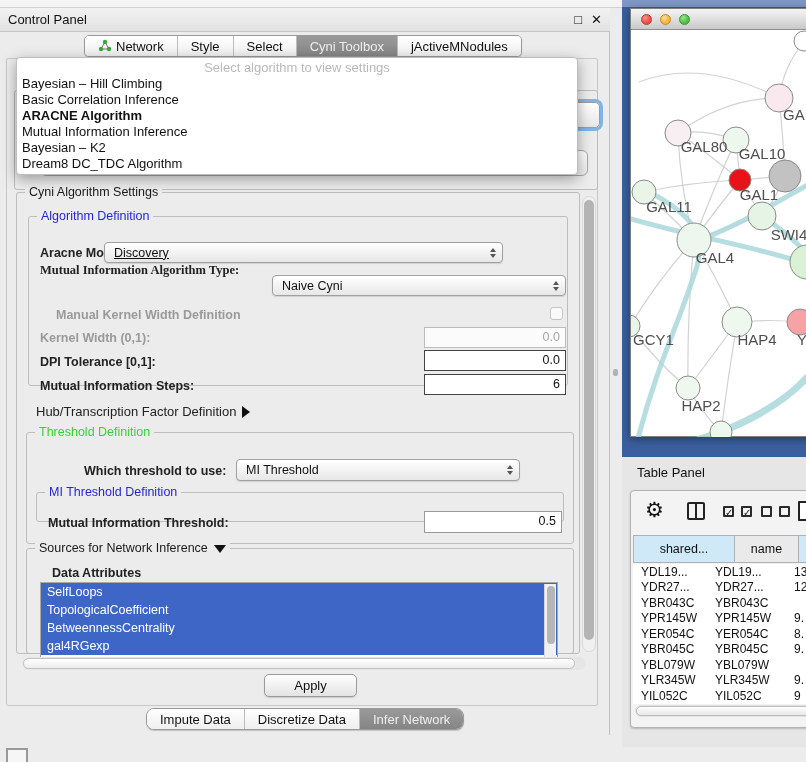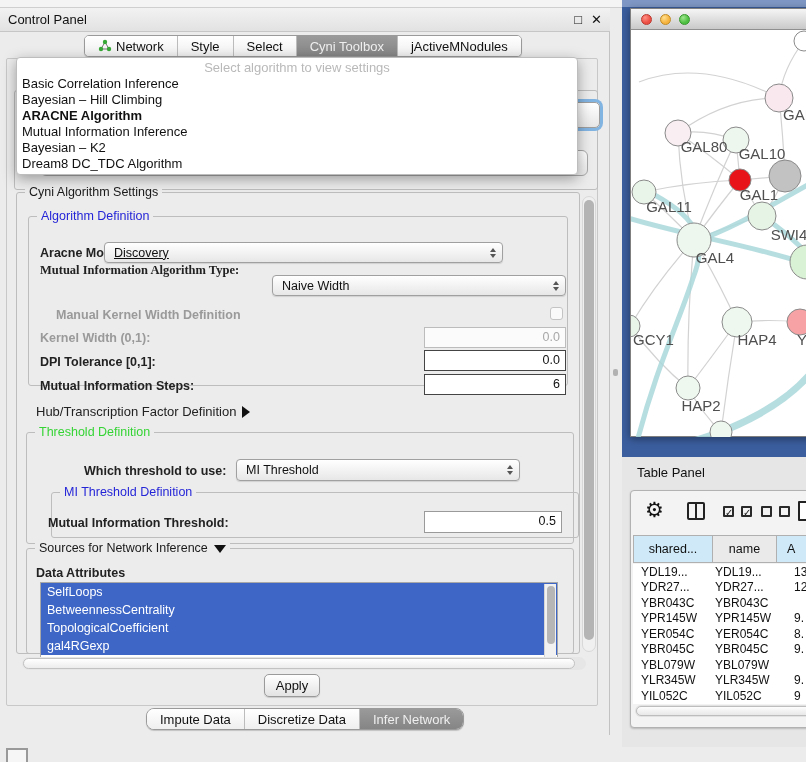--- a/index.html
+++ b/index.html
@@ -90,21 +90,21 @@
   .list-vscroll { position:absolute; right:1px; top:1px; width:12px; height:73px; background:#f1f1f1; border-left:1px solid #d5d5d5; }
   .list-vscroll .th { position:absolute; left:2px; top:2px; width:8px; height:58px; border-radius:4px; background:#b6b6b6; }
 
   
   .vscroll { left:582px; top:188px; width:14px; height:456px; background:#f0f0f0; border:1px solid #d8d8d8; border-radius:7px; }
   .vscroll .th { position:absolute; left:1px; top:3px; width:10px; height:440px; border-radius:5px; background:#b4b4b4; }
   .hscroll { left:22px; top:649px; width:564px; height:13px; background:#e6e6e6; border-radius:7px; }
   .hscroll .th { position:absolute; left:1px; top:1px; width:552px; height:11px; border-radius:6px;
     background:linear-gradient(#ffffff,#ececec); border:1px solid #c2c2c2; }
 
-  .apply-btn { left:264px; top:666px; width:56px; height:23px; border:1px solid #9a9a9a; border-radius:5px;
+  .apply-btn { left:264px; top:666px; width:93px; height:23px; border:1px solid #9a9a9a; border-radius:5px;
     background:linear-gradient(#ffffff,#e3e3e3); font-size:13px; color:#111;
     display:flex; align-items:center; justify-content:center; box-shadow:0 1px 1px rgba(0,0,0,.15); }
 
   .mini-icon { left:6px; top:748px; width:22px; height:16px; border:2px solid #999; background:#f6f6f6; }
 
   
   .desktop { left:622px; top:0; width:184px; height:457px; background:#3b5e9e; }
   .desktop-top { left:622px; top:0; width:184px; height:7px; background:#7e97c4; }
 
   .net-window { left:630px; top:8px; width:200px; height:429px; background:#ffffff;
@@ -137,21 +137,21 @@
   .colicon i { position:absolute; left:50%; top:0; width:2px; height:100%; background:#222; transform:translateX(-50%); }
   .ckbox { position:absolute; width:11px; height:11px; border:2px solid #2a2a2a; border-radius:1px;
     font-size:10px; font-weight:700; line-height:9px; text-align:center; color:#222; top:15px; }
   .docicon { position:absolute; left:167px; top:10px; width:16px; height:20px; border:2px solid #222; border-radius:1px; background:#fff; }
 
   .tp-header { position:absolute; left:2px; top:44px; width:194px; height:28px; display:flex; }
   .hc { height:100%; border:1px solid #b0b0b0; border-left:none; display:flex; align-items:center;
     justify-content:center; font-size:12.5px; color:#111; background:#eaeaea; overflow:hidden; }
   .hc:first-child { border-left:1px solid #b0b0b0; }
   .hc.blue { background:#cfe9f8; }
-  .hc.c1 { width:80px; } .hc.c2 { width:64px; } .hc.c3 { flex:1; justify-content:flex-start; padding-left:10px; }
+  .hc.c1 { width:102px; } .hc.c2 { width:64px; } .hc.c3 { flex:1; justify-content:flex-start; padding-left:10px; }
 
   .tp-rows { position:absolute; left:2px; top:73px; width:194px; height:140px; background:#ffffff; overflow:hidden; }
   .trow { display:flex; height:15.5px; align-items:center; }
   .tc { font-size:12px; color:#111; white-space:nowrap; overflow:hidden; }
   .tc.c1 { width:80px; padding-left:8px; } .tc.c2 { width:78px; padding-left:2px; } .tc.c3 { flex:1; padding-left:3px; }
 
   .tp-hscroll { position:absolute; left:4px; top:214px; width:188px; height:12px; background:#e2e2e2; border-radius:6px; }
   .tp-hscroll .th { position:absolute; left:1px; top:1px; width:182px; height:10px; border-radius:5px;
     background:linear-gradient(#fdfdfd,#e8e8e8); border:1px solid #bdbdbd; }
 </style>
@@ -214,21 +214,21 @@
   <div class="combo" style="left:104px; top:234px; width:399px;text-decoration:underline;">
     <span>Discovery</span>
     <span class="stepper">
         <i class="up"></i>
         <i class="dn"></i>
       </span>
   </div>
 
   <span class="lbl" style="left:40px; top:255px;font-family:Liberation Serif, serif;">Mutual Information Algorithm Type:</span>
   <div class="combo" style="left:272px; top:267px; width:294px;">
-    <span>Naive Width</span>
+    <span>Naive Cyni</span>
     <span class="stepper">
         <i class="up"></i>
         <i class="dn"></i>
       </span>
   </div>
 
   <span class="lbl dis" style="left:40px; top:300px;padding-left:16px;">Manual Kernel Width Definition</span>
   <div class="cb" style="left:550px; top:299px;"></div>
 
   <span class="lbl dis" style="left:40px; top:323px;">Kernel Width (0,1):</span>
@@ -250,36 +250,36 @@
 
   <span class="lbl" style="left:84px; top:456px;">Which threshold to use:</span>
   <div class="combo" style="left:236px; top:451px; width:284px; height:22px;">
     <span>MI Threshold</span>
     <span class="stepper">
         <i class="up"></i>
         <i class="dn"></i>
       </span>
   </div>
 
-  <div class="grp" style="left:51px; top:484px; width:528px; height:46px;">
+  <div class="grp" style="left:36px; top:484px; width:528px; height:30px;">
     <span class="lg blue">MI Threshold Definition</span>
   </div>
   <span class="lbl" style="left:48px; top:508px;">Mutual Information Threshold:</span>
   <div class="field" style="left:424px; top:503px; width:138px; height:22px; border-color:#9a9a9a;">0.5</div>
 
   <div class="grp" style="left:26px; top:540px; width:548px; height:106px;">
     <span class="lg"><span>Sources for Network Inference</span><span class="arrow-down"></span></span>
   </div>
-  <span class="lbl" style="left:36px; top:558px;">Data Attributes</span>
+  <span class="lbl" style="left:52px; top:558px;">Data Attributes</span>
 
   <div class="listbox">
 
   <div class="li sel">SelfLoops</div>
+      <div class="li sel">TopologicalCoefficient</div>
       <div class="li sel">BetweennessCentrality</div>
-      <div class="li sel">TopologicalCoefficient</div>
       <div class="li sel">gal4RGexp</div>
       <div class="list-vscroll">
         <span class="th"></span>
       </div>
     </div>
 
   <div class="abs vscroll">
       <span class="th"></span>
     </div>
   <div class="abs hscroll">
@@ -296,22 +296,22 @@
         <span>Discretize Data</span>
       </span>
       <span class="s sel">
         <span>Infer Network</span>
       </span>
     </div>
 
   <div class="abs popup">
     <div class="ph">Select algorithm to view settings</div>
     <div>
+        <div class="it">Bayesian – Hill Climbing</div>
         <div class="it">Basic Correlation Inference</div>
-        <div class="it">Bayesian – Hill Climbing</div>
         <div class="it bold">ARACNE Algorithm</div>
         <div class="it">Mutual Information Inference</div>
         <div class="it">Bayesian – K2</div>
         <div class="it">Dream8 DC_TDC Algorithm</div>
       </div>
   </div>
 </div>
 
 <div class="abs mini-icon"></div>
 

